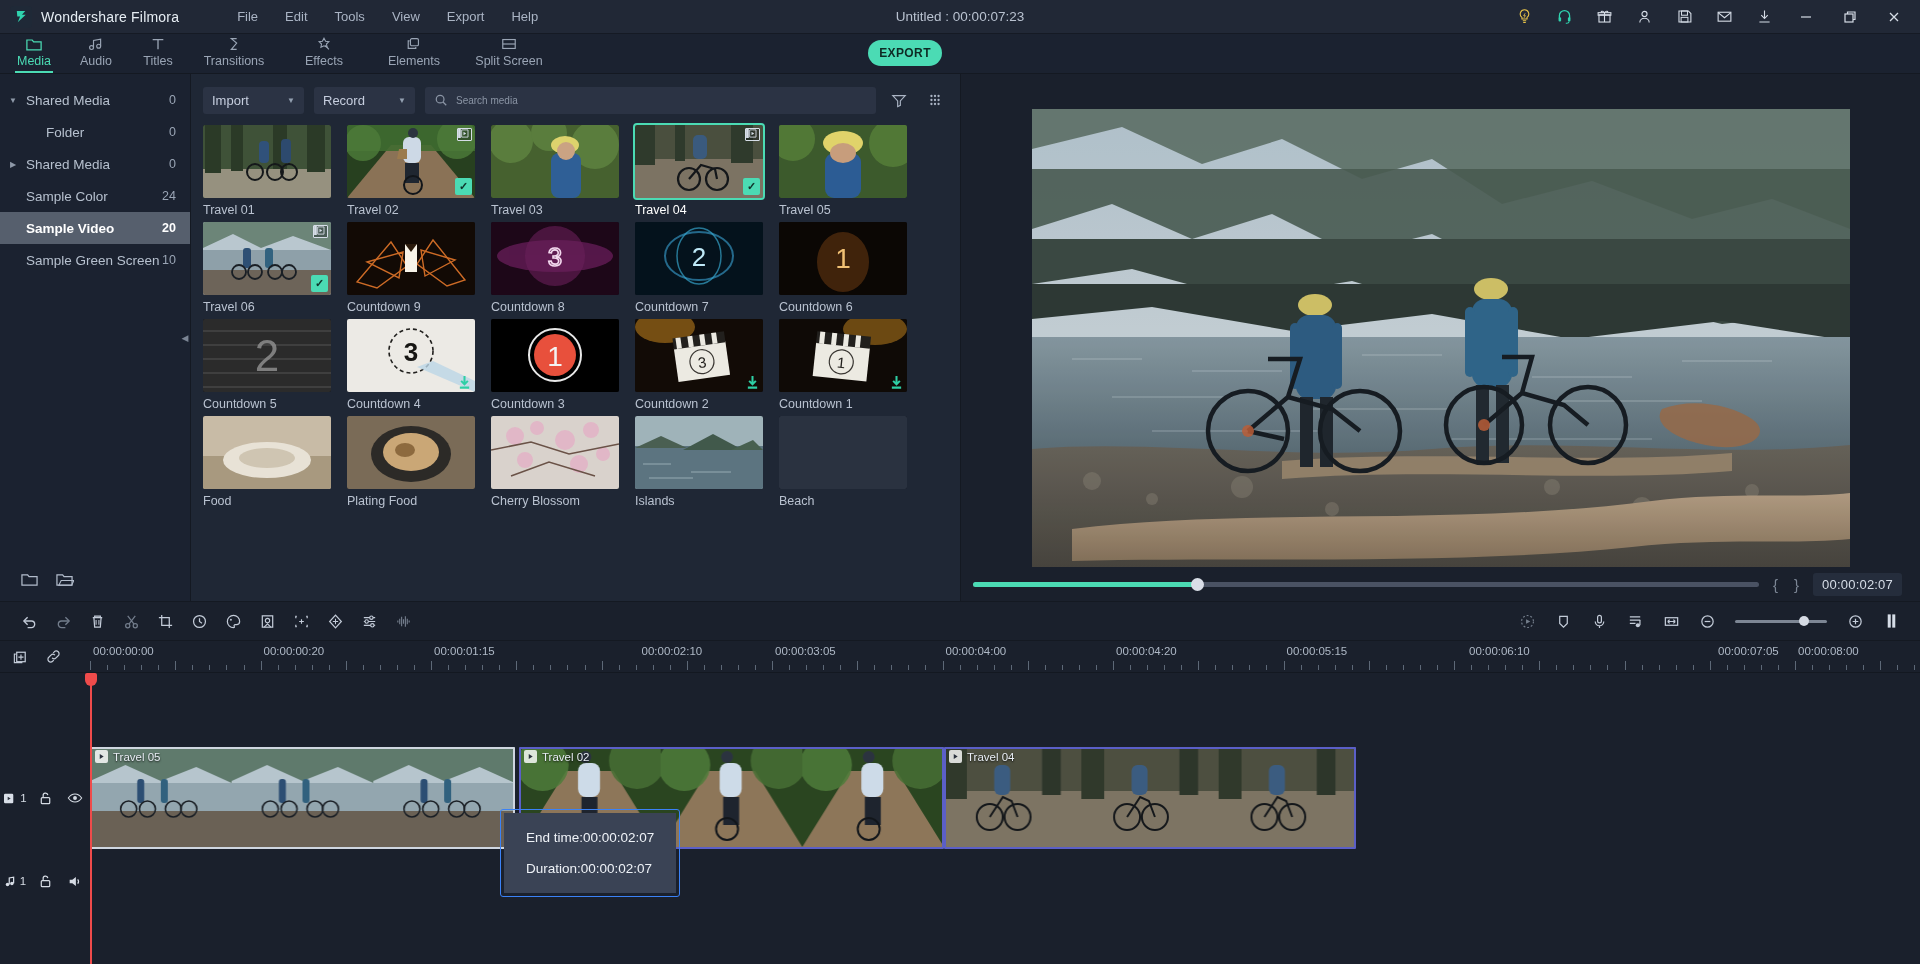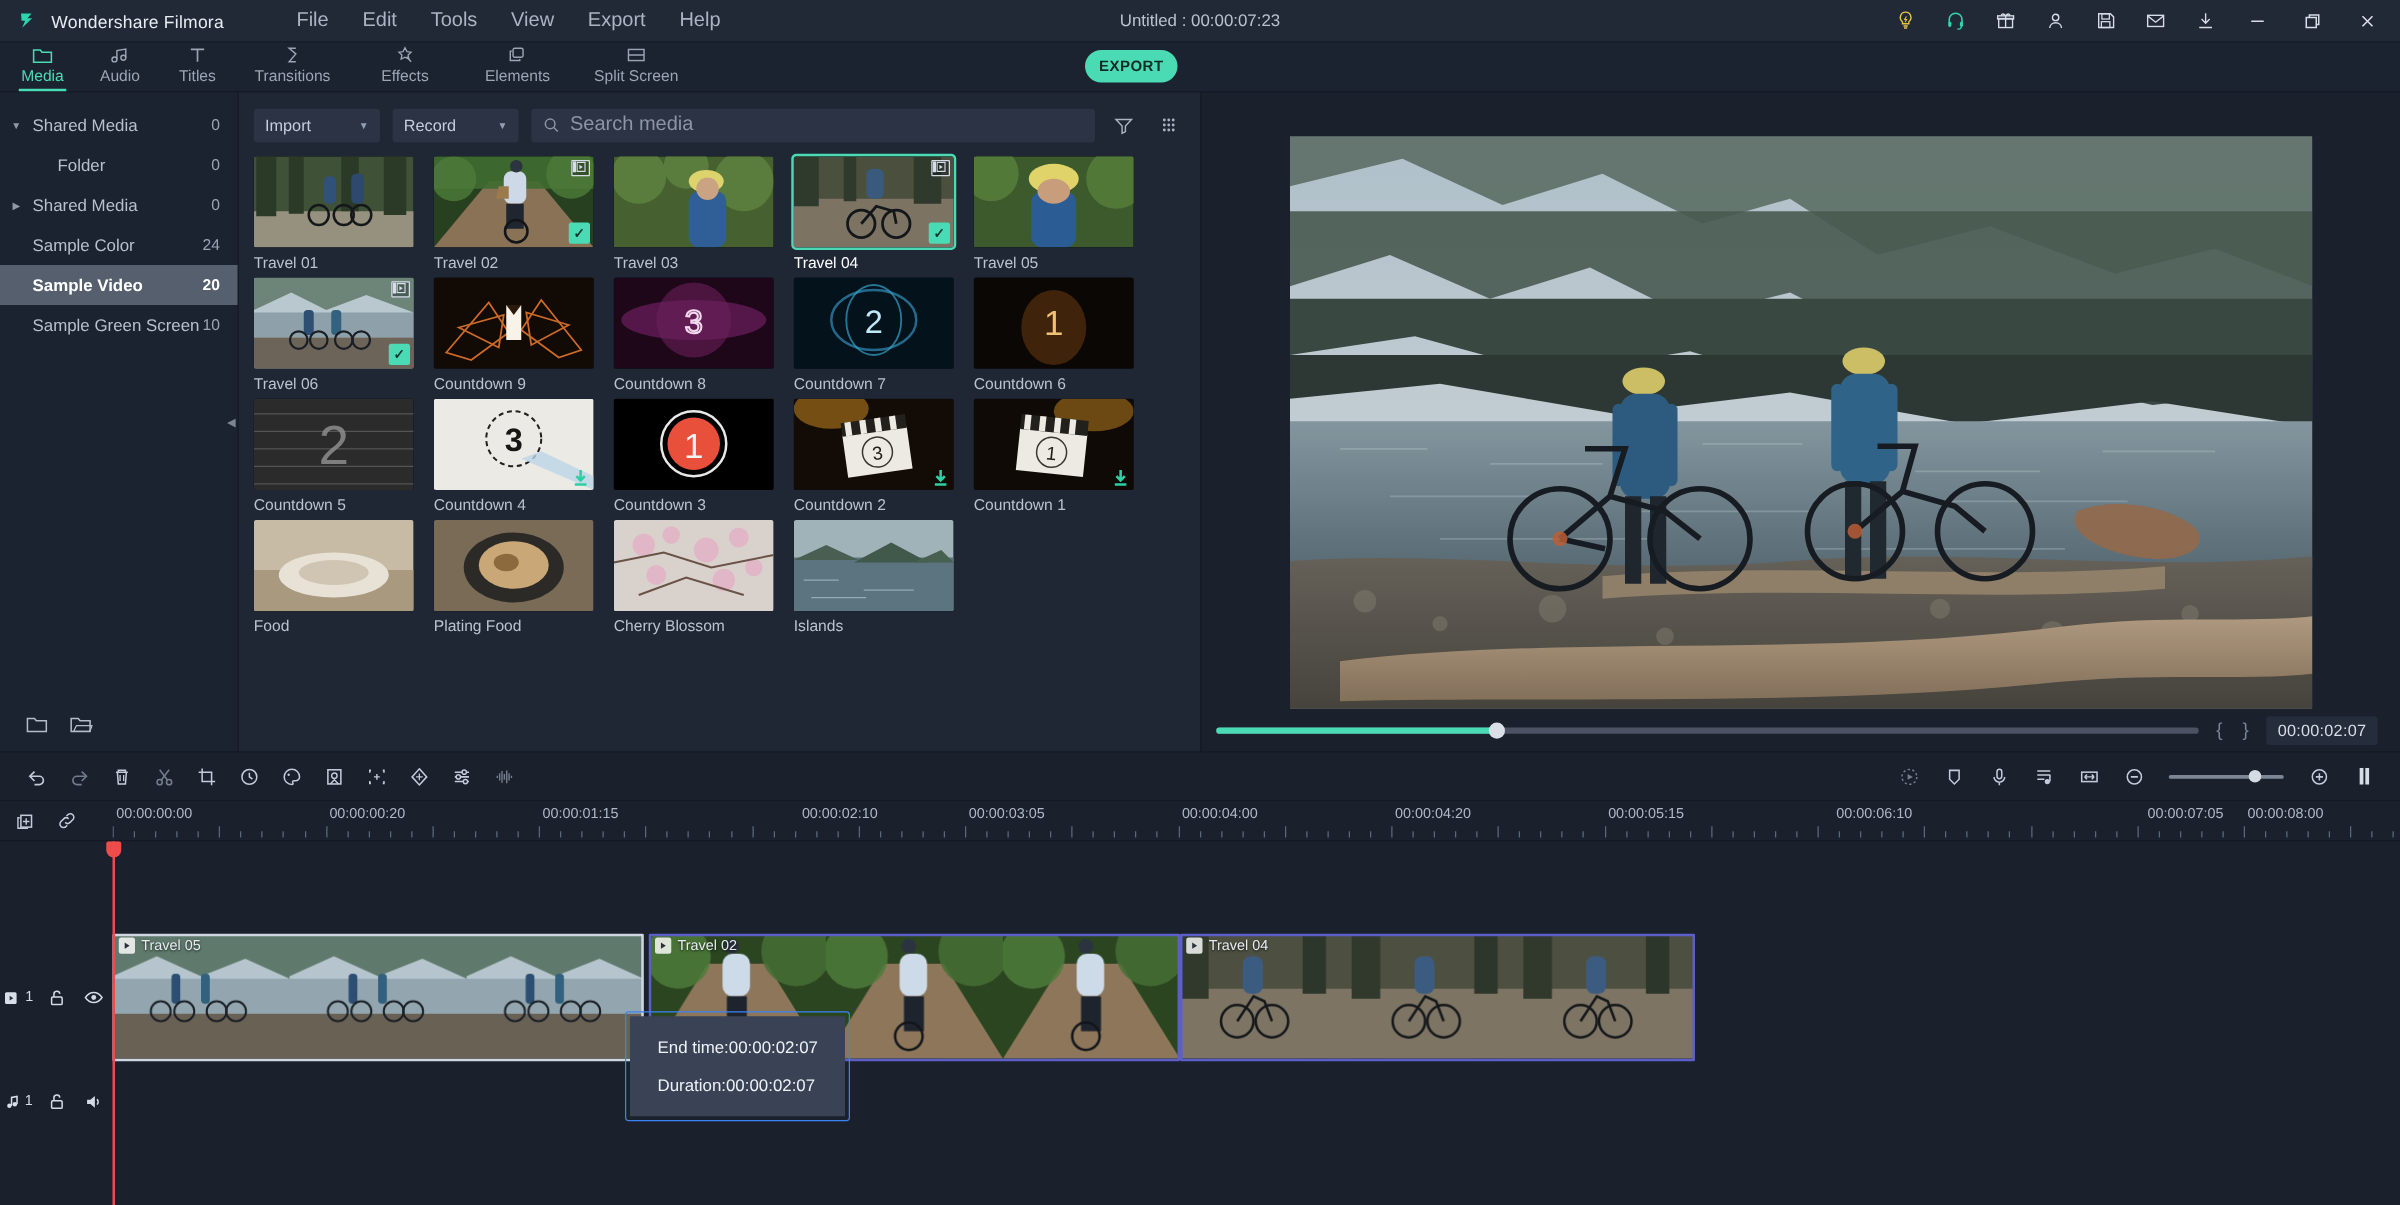--- a/index.html
+++ b/index.html
@@ -15,21 +15,21 @@
 
   
   .titlebar {
     height:34px; background:#212836; display:flex; align-items:center;
     position:relative; flex:none; border-bottom:1px solid #151a24;
   }
   .logo-box { width:22px; height:22px; margin-left:10px; margin-right:9px;
     background:#1f2937; border-radius:4px; display:flex; align-items:center; justify-content:center;}
   .brand { font-size:14px; color:#e6edf3; letter-spacing:.2px; }
   .menubar { display:flex; margin-left:47px; gap:5px; }
-  .menubar .mi { padding:4px 11px; font-size:16px; color:#aab4c4; border-radius:3px; cursor:default;}
+  .menubar .mi { padding:4px 11px; font-size:13px; color:#aab4c4; border-radius:3px; cursor:default;}
   .doc-title { position:absolute; left:0; right:0; text-align:center; font-size:13.5px; color:#b9c2d0; pointer-events:none; }
   .tb-right { margin-left:auto; display:flex; align-items:center; gap:0px; padding-right:4px; }
   .tb-ic { width:40px; height:34px; display:flex; align-items:center; justify-content:center; cursor:default;}
   .winbtn { width:44px; height:34px; display:flex; align-items:center; justify-content:center; }
 
   
   .tabbar { height:40px; background:#1b2230; display:flex; align-items:flex-end; flex:none;
             border-bottom:1px solid #141922; position:relative; }
   .tab { width:62px; height:40px; display:flex; flex-direction:column; align-items:center;
          justify-content:flex-start; padding-top:1px; color:#9aa5b5; cursor:default; position:relative;}
@@ -65,21 +65,21 @@
 
   
   .media { width:770px; background:#1f2735; flex:none; display:flex; flex-direction:column;
            border-right:1px solid #141922; position:relative;}
   .media-toolbar { height:38px; display:flex; align-items:center; padding:0 12px; gap:10px; flex:none; margin-top:7px;}
   .mselect { height:27px; width:101px; background:#2b3344; border-radius:3px; display:flex;
       align-items:center; padding:0 9px; font-size:13px; color:#c6cede; cursor:pointer;}
   .mselect .cv { margin-left:auto; font-size:8px; color:#93a0b1;}
   .msearch { height:27px; flex:1; background:#2b3344; border-radius:3px; display:flex;
       align-items:center; padding:0 9px; gap:8px; color:#8b95a5; font-size:13px; }
-  .msearch input { background:none; border:none; outline:none; color:#dbe3ee; font-size:16px;
+  .msearch input { background:none; border:none; outline:none; color:#dbe3ee; font-size:10px;
       font-family:"Liberation Sans",sans-serif; width:100%; }
   .msearch input::placeholder { color:#8b95a5; }
   .mtool-ic { width:26px; height:27px; display:flex; align-items:center; justify-content:center; cursor:pointer; color:#aab4c4;}
   .grid { flex:1; overflow:hidden; padding:6px 12px 0 12px; display:flex; flex-wrap:wrap;
           align-content:flex-start; gap:0px; }
   .cell { width:144px; margin-right:0px; margin-bottom:5px; cursor:pointer; }
   .cell .thumb { width:128px; height:73px; border-radius:2px; position:relative; overflow:hidden;
                  background:#0c1118; }
   .cell.selected .thumb { outline:2px solid #4bdbb4; outline-offset:0px; }
   .cell .cname { font-size:12.5px; color:#b9c2d0; margin-top:5px; white-space:nowrap; overflow:hidden; }
@@ -724,20 +724,28 @@
                 <rect y="30" width="128" height="43" fill="#5c7480"></rect>
                 <path d="M0 32 L26 20 L52 32Z" fill="#4a5f52"></path>
                 <path d="M48 34 L78 18 L108 34Z" fill="#41594b"></path>
                 <path d="M96 34 L118 24 L128 34Z" fill="#47604f"></path>
                 <g stroke="#cfe0e6" stroke-width="1" opacity=".5">
                   <path d="M8 48h28M56 56h40M14 62h44"></path>
                 </g>
               </svg>
             </div>
             <div class="cname">Islands</div>
+          </div>
+          <div class="cell">
+            <div class="thumb">
+              <svg width="128" height="73" viewBox="0 0 128 73" preserveAspectRatio="none">
+                <rect width="128" height="73" fill="#2a3240"></rect>
+              </svg>
+            </div>
+            <div class="cname">Beach</div>
           </div>
         </div>
     </div>
 
     <div class="preview">
       <div class="pvstage">
         <div class="pvvideo">
           <svg width="818" height="458" viewBox="0 0 818 458" preserveAspectRatio="none">
             <defs>
               <linearGradient id="sky" x1="0" y1="0" x2="0" y2="1">

